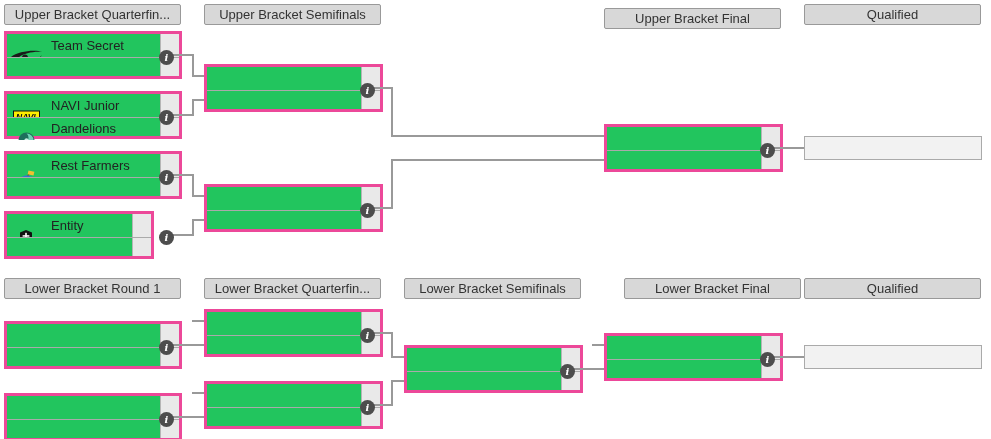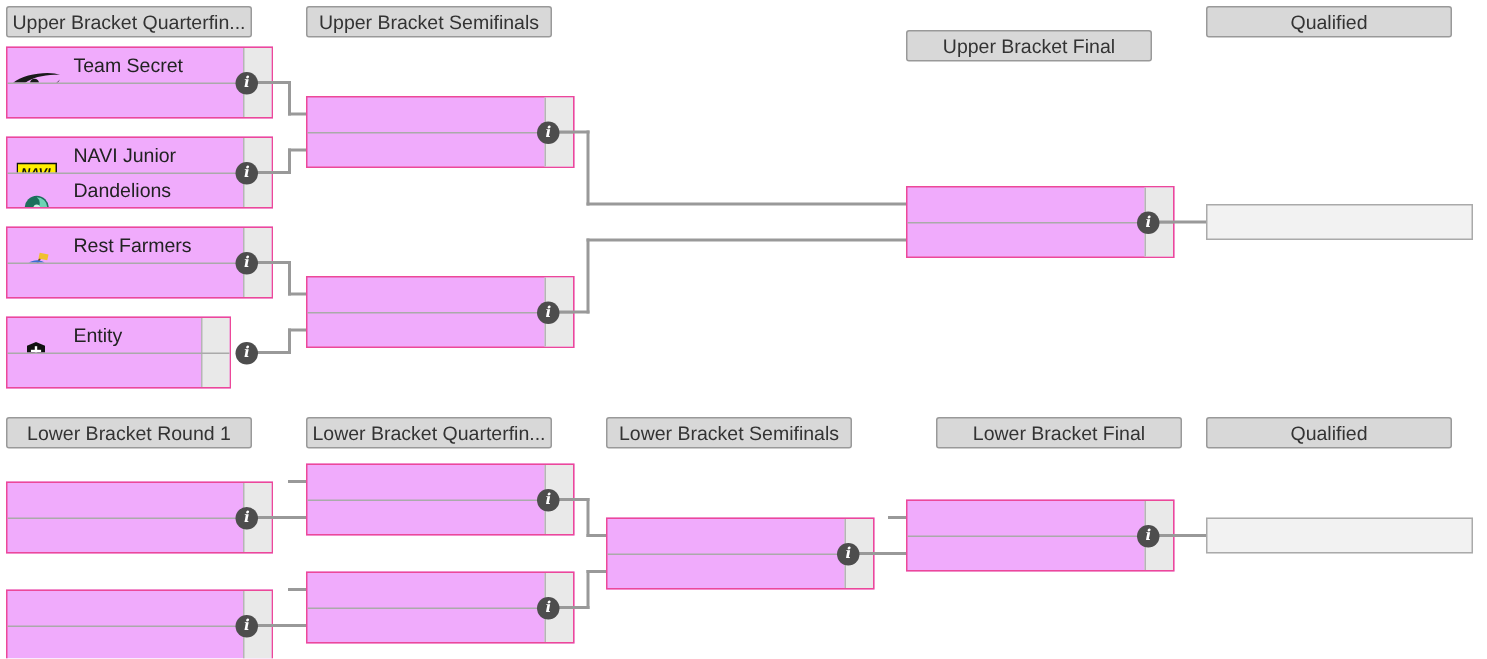--- a/index.html
+++ b/index.html
@@ -1,24 +1,24 @@
 <!DOCTYPE html>
 <html><head>
 <meta charset="utf-8">
 <style>
   html,body{margin:0;padding:0;background:#fff;font-family:"Liberation Sans",sans-serif;}
   .canvas{position:relative;width:991px;height:439px;background:#ffffff;overflow:hidden;}
 
-  .hdr{position:absolute;width:164px;height:21px;box-sizing:border-box;
+  .hdr{position:absolute;width:177px;height:21px;box-sizing:border-box;
        background:#d8d8d8;border:1px solid #999;border-radius:2px;color:#333;
        font-size:13px;display:flex;align-items:center;justify-content:center;
        white-space:nowrap;overflow:hidden;}
 
-  .match{position:absolute;height:48px;box-sizing:border-box;background:#f0abfc;
-         border:1px solid #ec4899;}
+  .match{position:absolute;height:48px;box-sizing:border-box;background:#22c55e;
+         border:3px solid #ec4899;}
   .row{height:23px;display:flex;align-items:center;position:relative;overflow:hidden;}
   .mid{position:absolute;left:0;right:0;top:23px;height:1px;background:#aaa;z-index:2;}
   .score{position:absolute;top:0;bottom:0;right:0;width:18px;background:#e9e9e9;
          border-left:1px solid #b5b5b5;z-index:1;}
   .logo{width:38px;display:flex;align-items:center;justify-content:center;flex:0 0 38px;margin-top:24px;}
   .tname{font-size:13px;color:#222;margin-left:6px;white-space:nowrap;}
 
   .qualbox{position:absolute;width:178px;height:24px;box-sizing:border-box;
            background:#f2f2f2;border:1px solid #aaa;}
 
@@ -31,21 +31,21 @@
         font-family:"DejaVu Serif",serif;cursor:pointer;left:153px;top:16px;}
   .match.w178 .info{left:152px;}
 </style>
 </head>
 <body>
 
 <div class="canvas">
 
   <div class="hdr" style="left:4px;top:4px">Upper Bracket Quarterfin...</div>
   <div class="hdr" style="left:204px;top:4px">Upper Bracket Semifinals</div>
-  <div class="hdr" style="left:604px;top:20px">Upper Bracket Final</div>
+  <div class="hdr" style="left:604px;top:8px">Upper Bracket Final</div>
   <div class="hdr" style="left:804px;top:4px">Qualified</div>
 
   <div class="hdr" style="left:4px;top:278px">Lower Bracket Round 1</div>
   <div class="hdr" style="left:204px;top:278px">Lower Bracket Quarterfin...</div>
   <div class="hdr" style="left:404px;top:278px">Lower Bracket Semifinals</div>
   <div class="hdr" style="left:624px;top:278px">Lower Bracket Final</div>
   <div class="hdr" style="left:804px;top:278px">Qualified</div>
 
   <div class="hl" style="left:160px;top:54px;width:34px"></div>
   <div class="vl" style="left:192px;top:54px;height:23px"></div>

